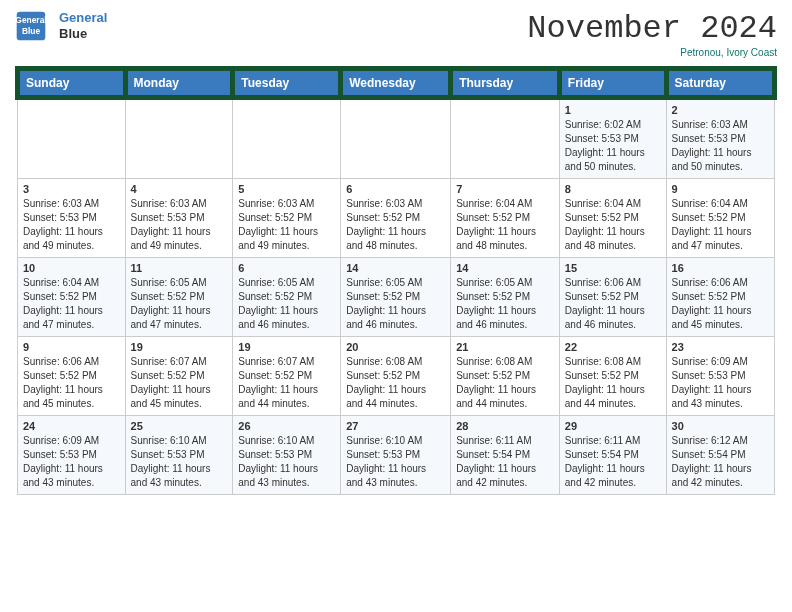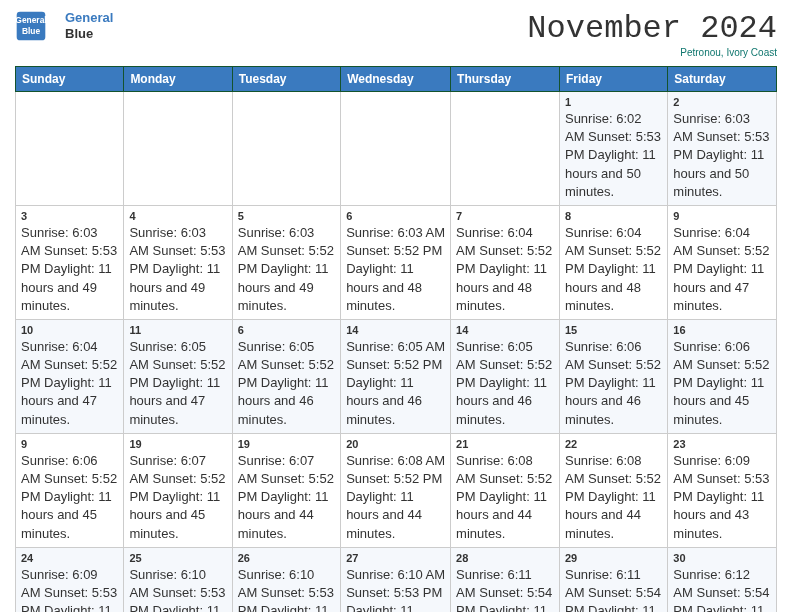--- a/index.html
+++ b/index.html
@@ -17,21 +17,21 @@
     }
     .header {
       display: flex;
       justify-content: space-between;
       align-items: flex-start;
       margin-bottom: 8px;
     }
     .logo {
       display: flex;
       align-items: center;
-      gap: 18px;
+      gap: 12px;
     }
     .logo-text {
       font-size: 13px;
       font-weight: bold;
       color: #333;
       line-height: 1.2;
     }
     .logo-text span {
       color: #3a7abf;
     }
@@ -56,21 +56,21 @@
       width: 100%;
       border-collapse: collapse;
     }
     .calendar thead tr th {
       background: #3a7abf;
       color: #fff;
       font-size: 12px;
       font-weight: bold;
       text-align: left;
       padding: 5px 6px;
-      border: 1px solid #14532d;
+      border: 5px solid #14532d;
     }
     .calendar tbody tr td {
       border: 1px solid #ccc;
       vertical-align: top;
       padding: 4px 5px;
       width: 113px;
       min-height: 70px;
       font-size: 10px;
       color: #333;
       background: #fff;
@@ -81,21 +81,21 @@
     .calendar tbody tr:nth-child(even) td {
       background: #fff;
     }
     .day-number {
       font-weight: bold;
       font-size: 11px;
       display: block;
       margin-bottom: 2px;
     }
     .day-info {
-      font-size: 13px;
+      font-size: 10px;
       line-height: 1.4;
       color: #333;
     }
     .empty {
       background: #fff !important;
     }
   </style>
 </head>
 <body>
 

